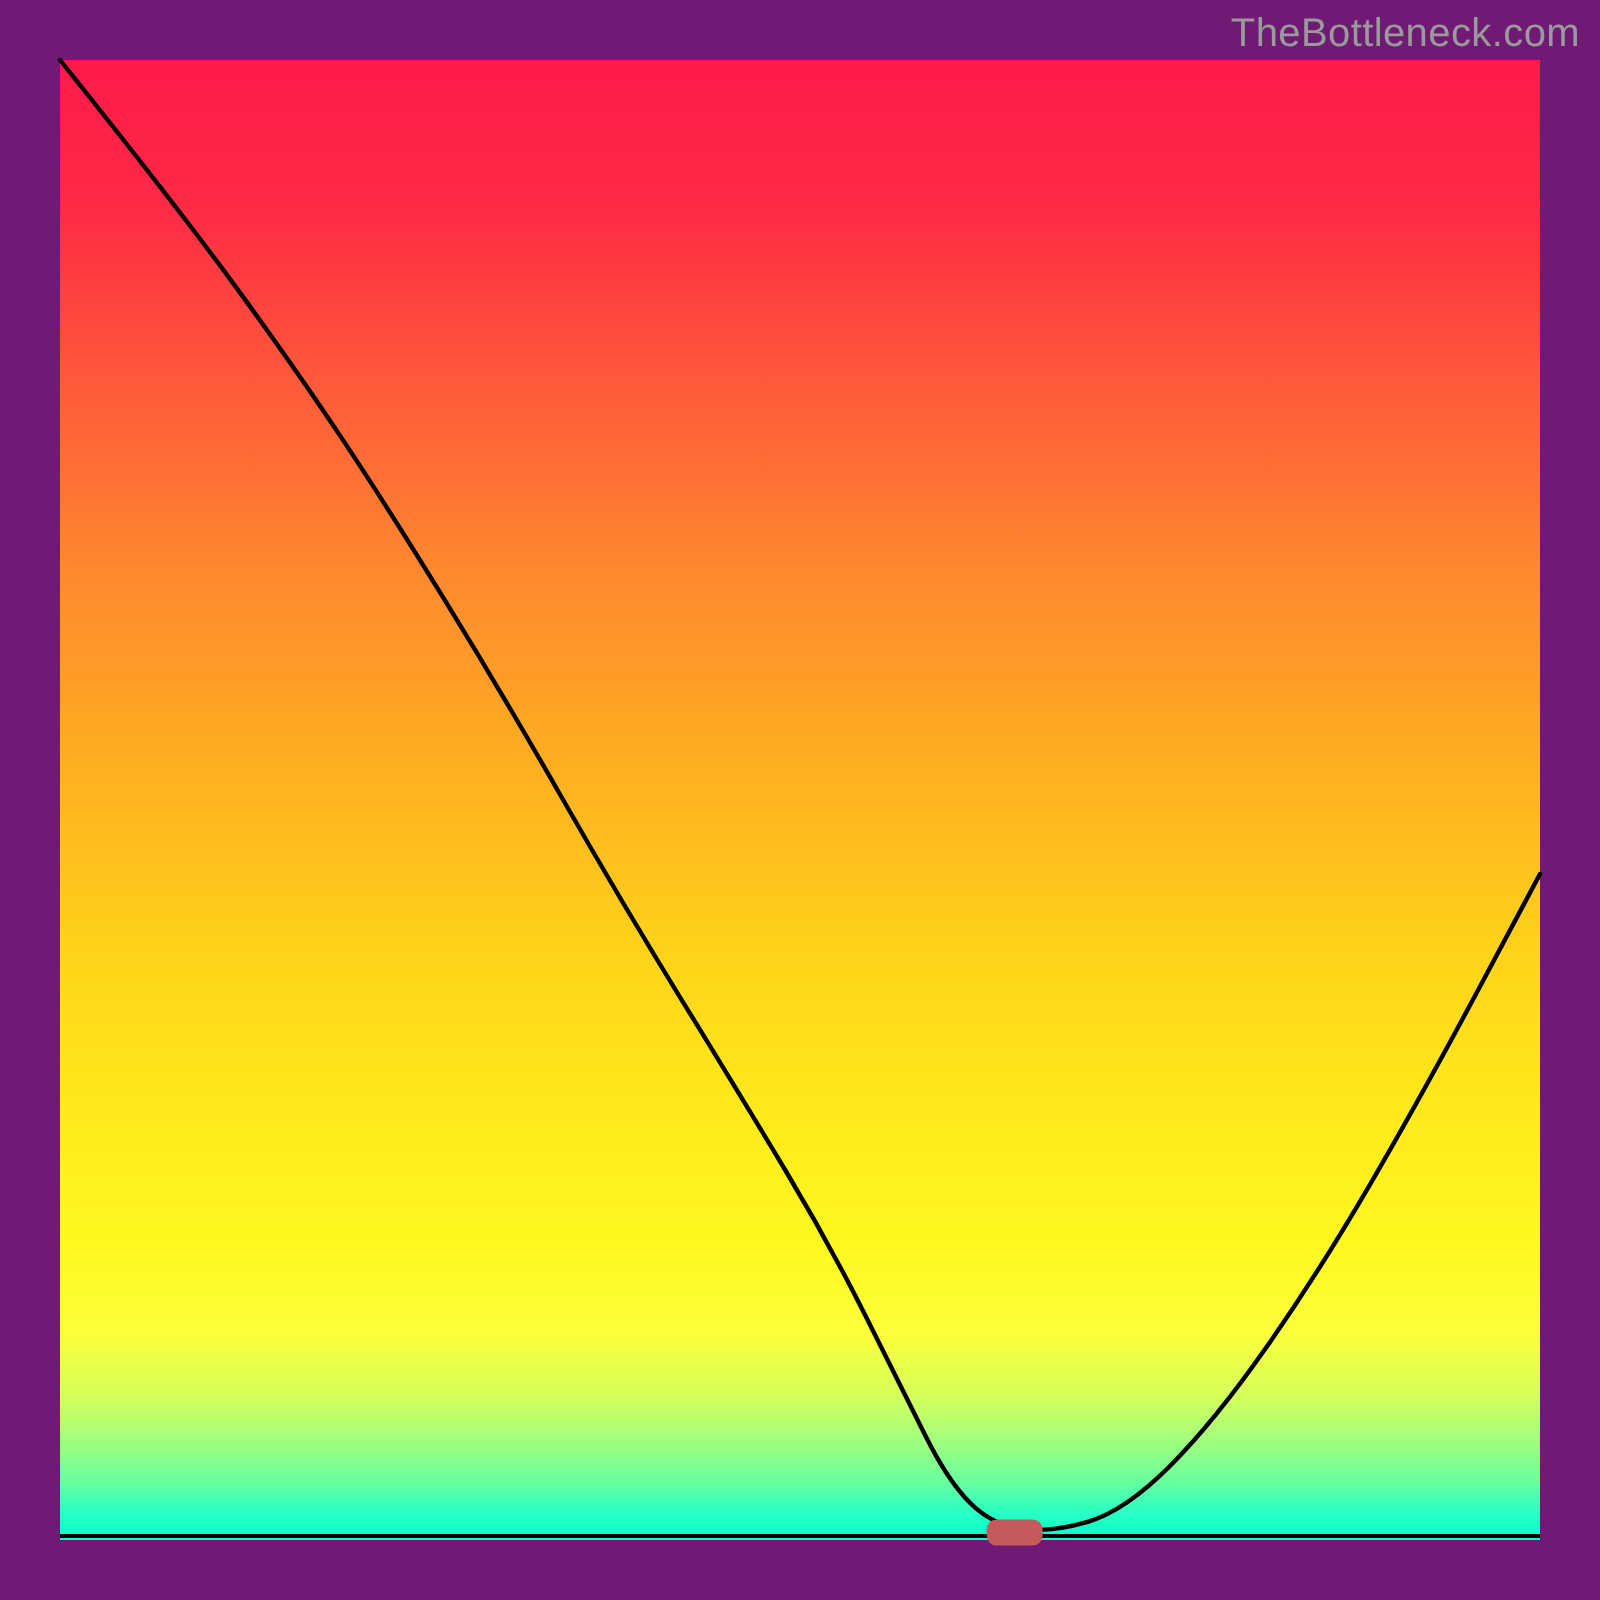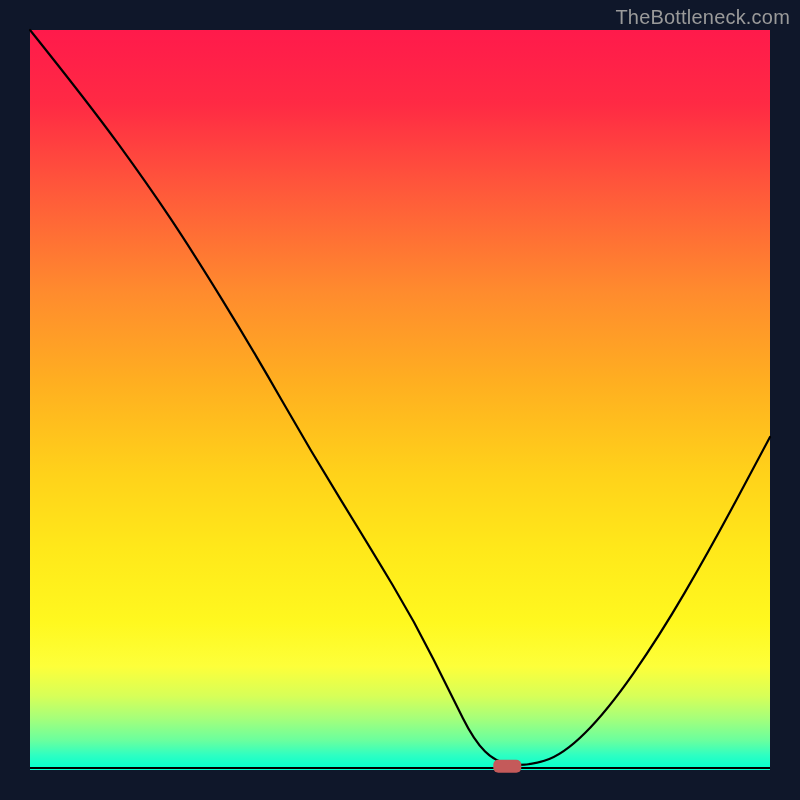--- a/index.html
+++ b/index.html
@@ -8,21 +8,21 @@
     width: 800px;
     height: 800px;
     background: #000;
     overflow: hidden;
     font-family: Arial, Helvetica, sans-serif;
   }
   .frame {
     position: relative;
     width: 800px;
     height: 800px;
-    background: #0f172a;
+    background: #701a75;
   }
   .plot {
     position: absolute;
     left: 30px;
     top: 30px;
     width: 740px;
     height: 740px;
     background: linear-gradient(to bottom,
       #ff1a4b 0%,
       #ff2a44 10%,

